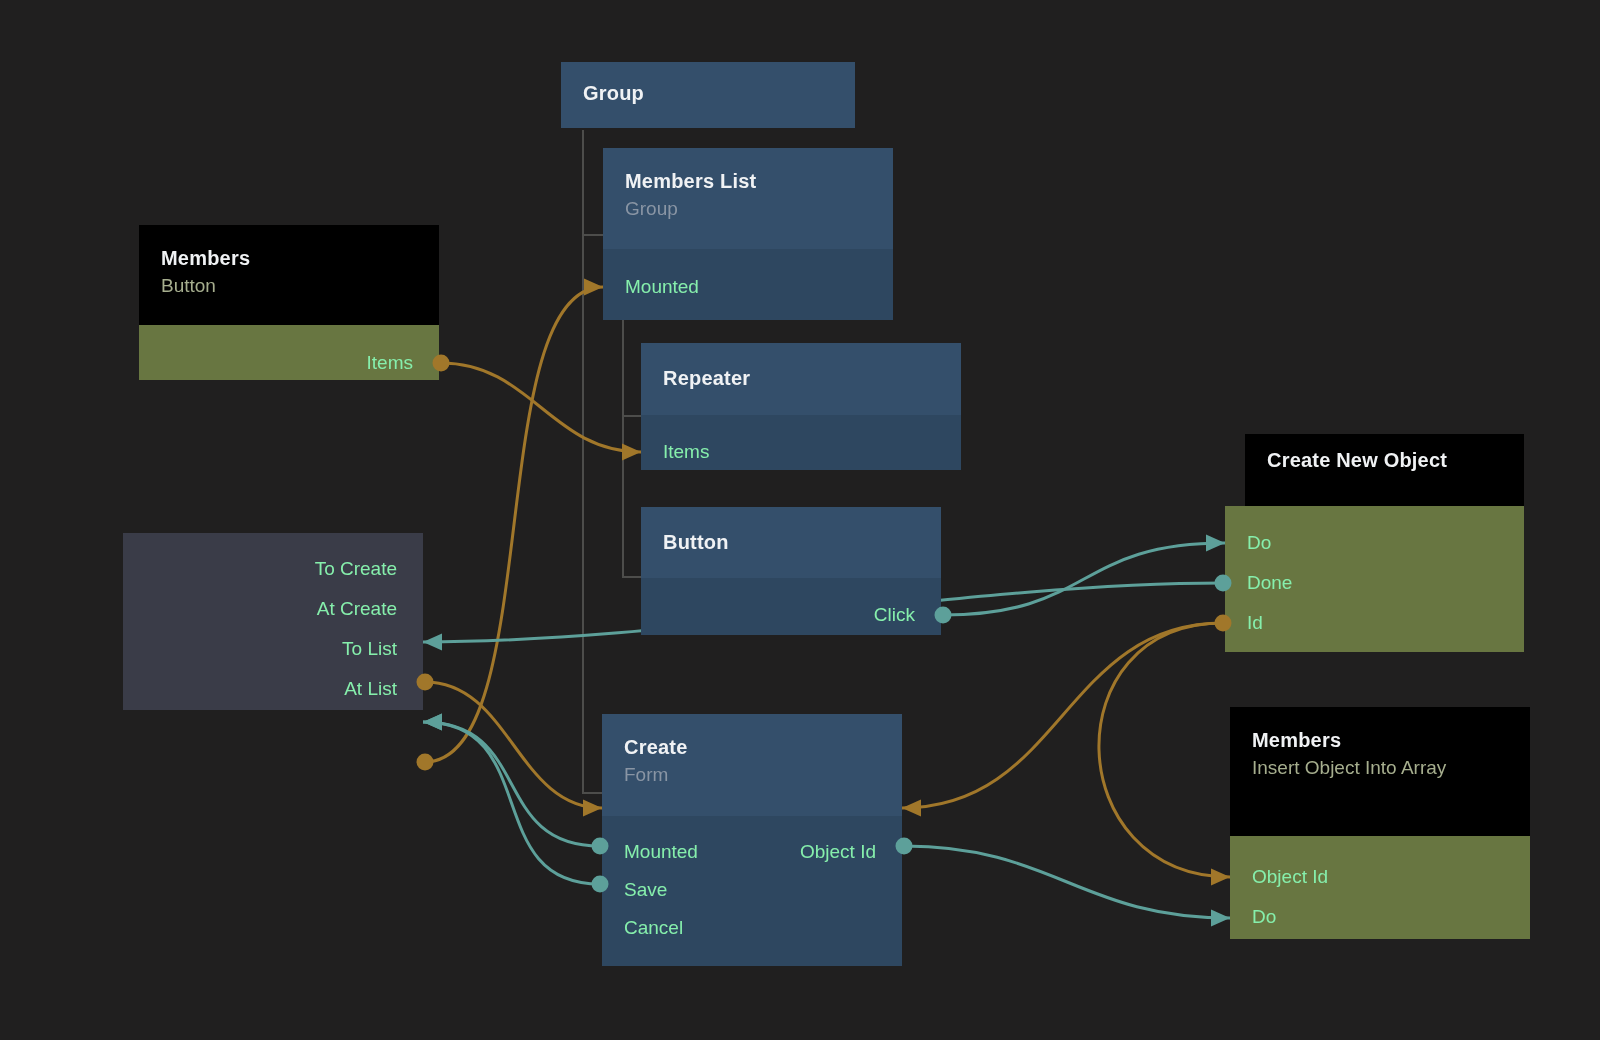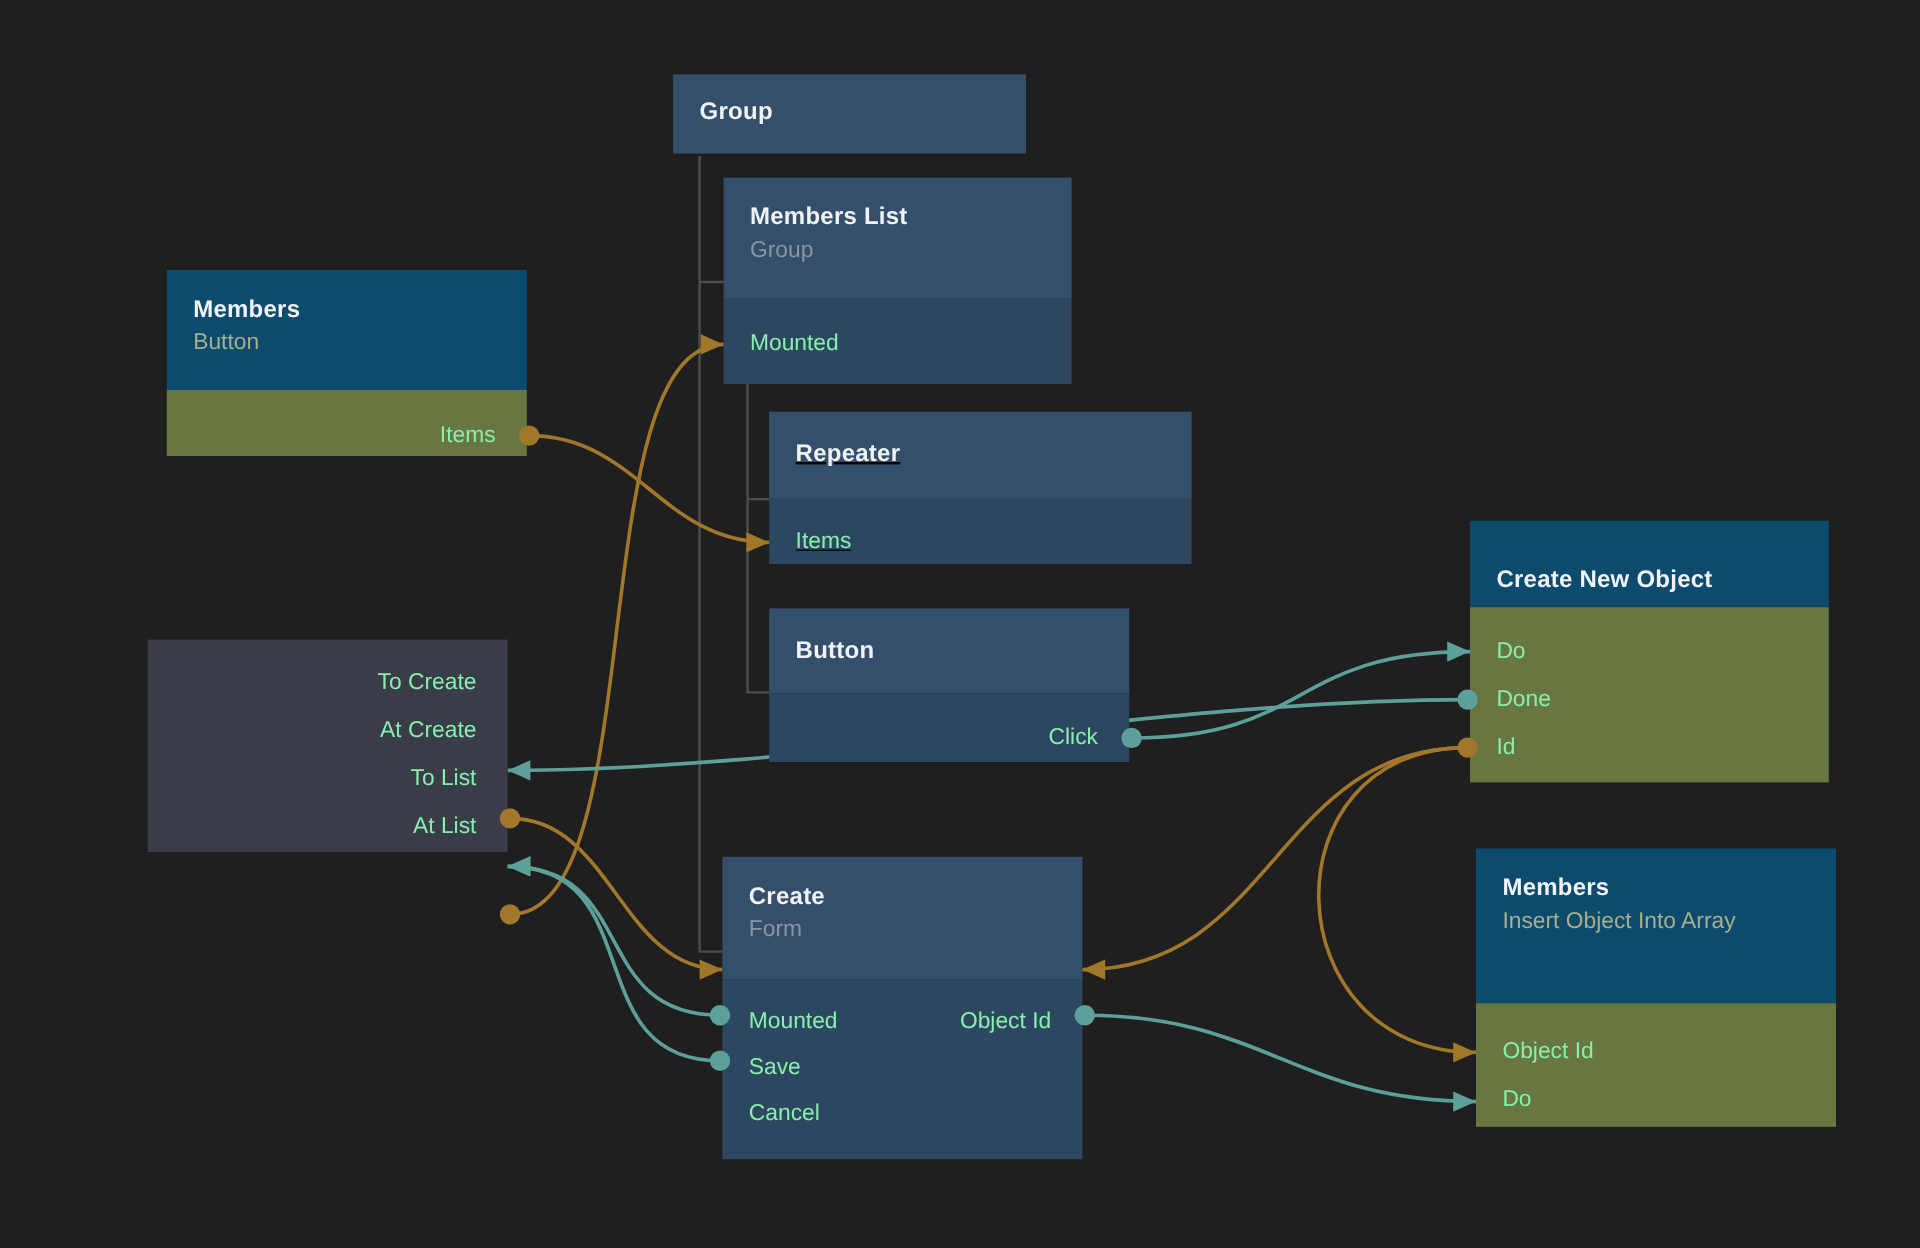--- a/index.html
+++ b/index.html
@@ -13,21 +13,21 @@
   #wires-layer{z-index:1;}
   #ports-layer{z-index:3;pointer-events:none;}
   #ports-layer *{pointer-events:auto;}
 
   .node{position:absolute;z-index:2;box-sizing:border-box;}
   .node .hd{box-sizing:border-box;padding:20px 24px 0 22px;}
   .node .bd{box-sizing:border-box;}
   .title{font-size:20px;font-weight:700;color:#f0f2f4;letter-spacing:.2px;line-height:27px;}
   .subtitle{font-size:19px;font-weight:400;line-height:28px;}
   .blue  .hd{background:#344f6b;} .blue  .bd{background:#2e4760;} .blue  .subtitle{color:#8995a4;}
-  .green .hd{background:#0c4a6e;} .green .bd{background:#687641;} .green .subtitle{color:#a6ae8e;}
+  .green .hd{background:#000000;} .green .bd{background:#687641;} .green .subtitle{color:#a6ae8e;}
   .slate .hd{background:#414350;} .slate .bd{background:#3a3c48;}
 
   .port{display:flex;align-items:center;height:40px;font-size:19px;color:#86efac;
         padding:0 26px 0 22px;}
   .port.h38{height:38px;}
   .port.right{justify-content:flex-end;}
   .port.split{justify-content:space-between;}
 </style>
 </head>
 <body>
@@ -72,21 +72,21 @@
   <div class="node green" style="left:139px;top:225px;width:300px;height:173px;">
     <div class="hd" style="height:100px;">
       <div class="title">Members</div>
       <div class="subtitle">Button</div>
     </div>
     <div class="bd" style="height:55px;padding-top:18px;">
       <div class="port right">Items</div>
     </div>
   </div>
 
-  <div class="node blue" style="left:641px;top:343px;width:352px;height:144px;text-decoration:underline;">
+  <div class="node blue" style="left:641px;top:343px;width:320px;height:144px;">
     <div class="hd" style="height:72px;padding-top:22px;">
       <div class="title">Repeater</div>
     </div>
     <div class="bd" style="height:55px;padding-top:17px;">
       <div class="port">Items</div>
     </div>
   </div>
 
   <div class="node blue" style="left:641px;top:507px;width:300px;height:145px;">
     <div class="hd" style="height:71px;padding-top:22px;">
@@ -115,21 +115,21 @@
       <div class="port h38 split">
         <span>Mounted</span>
         <span>Object Id</span>
       </div>
       <div class="port h38">Save</div>
       <div class="port h38">Cancel</div>
     </div>
   </div>
 
   <div class="node green" style="left:1225px;top:434px;width:299px;height:218px;">
-    <div class="hd" style="height:72px;padding-top:36px;">
+    <div class="hd" style="height:72px;padding-top:13px;margin-left:20px;">
       <div class="title">Create New Object</div>
     </div>
     <div class="bd" style="height:146px;padding-top:17px;">
       <div class="port">Do</div>
       <div class="port">Done</div>
       <div class="port">Id</div>
     </div>
   </div>
 
   <div class="node green" style="left:1230px;top:707px;width:300px;height:232px;">

